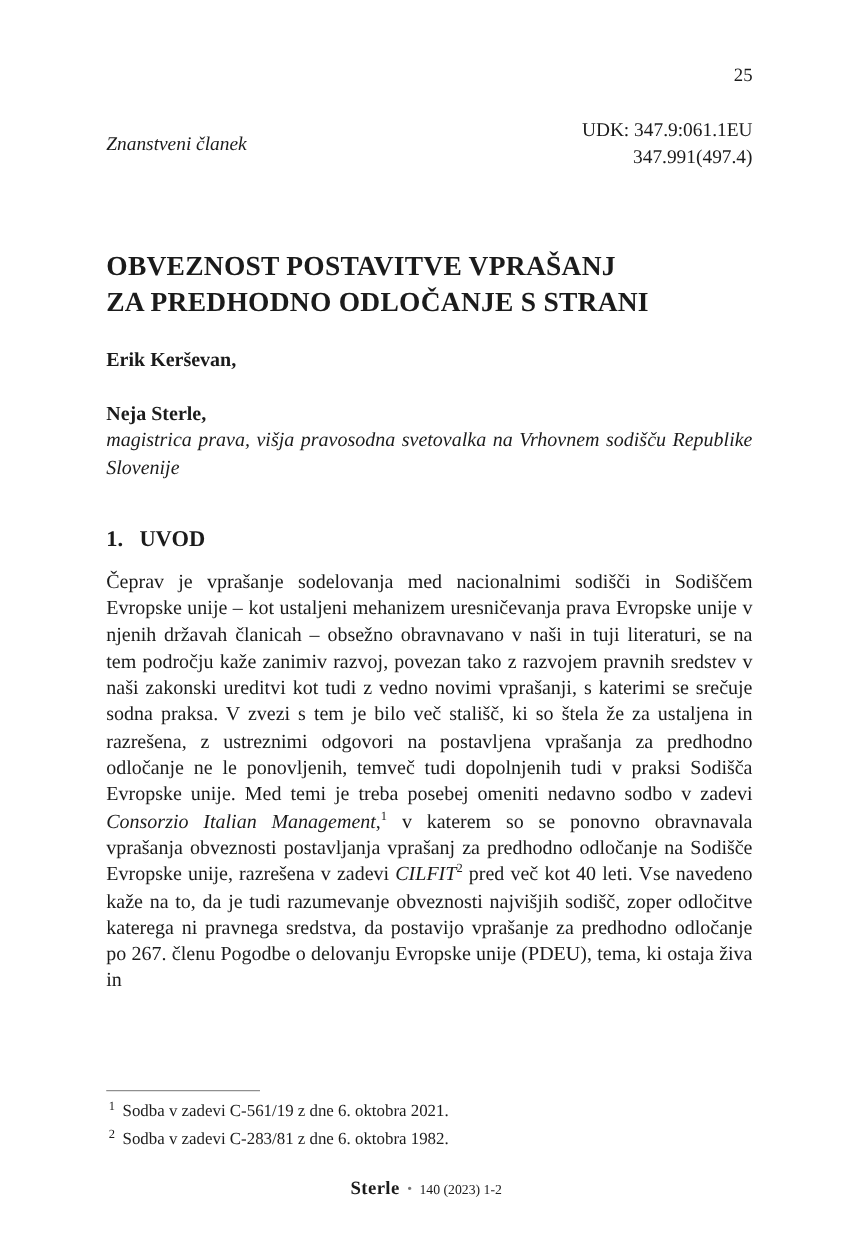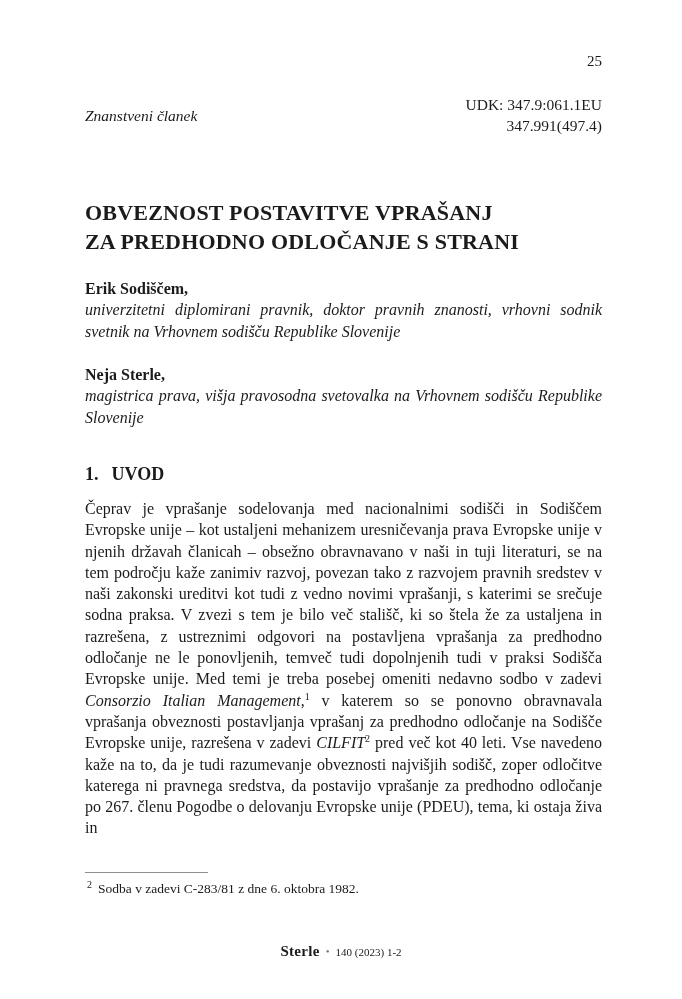--- a/index.html
+++ b/index.html
@@ -133,40 +133,42 @@
         <div>347.991(497.4)</div>
       </div>
     </div>
 
     <h1 class="article-title">
       <div>OBVEZNOST POSTAVITVE VPRAŠANJ</div>
       <div>ZA PREDHODNO ODLOČANJE S STRANI</div>
     </h1>
 
     <div class="author-block">
-      <div class="author-name">Erik Sodiščem,</div>
-      <div class="author-affiliation">univerzitetni diplomirani pravnik, doktor pravnih znanosti, vrhovni sodnik svetnik na Vrhovnem sodišču Republike Slovenije</div>
+      <div class="author-name">Erik Kerševan,</div>
     </div>
 
     <div class="author-block">
       <div class="author-name">Neja Sterle,</div>
       <div class="author-affiliation">magistrica prava, višja pravosodna svetovalka na Vrhovnem sodišču Republike Slovenije</div>
     </div>
 
     <h2 class="section-heading">
       <span class="num">1.</span><span>UVOD</span>
     </h2>
 
     <p class="body-paragraph"><span>Čeprav je vprašanje sodelovanja med nacionalnimi sodišči in Sodiščem Evropske unije – kot ustaljeni mehanizem uresničevanja prava Evropske unije v njenih državah članicah – obsežno obravnavano v naši in tuji literaturi, se na tem področju kaže zanimiv razvoj, povezan tako z razvojem pravnih sredstev v naši zakonski ureditvi kot tudi z vedno novimi vprašanji, s katerimi se srečuje sodna praksa. V zvezi s tem je bilo več stališč, ki so štela že za ustaljena in razrešena, z ustreznimi odgovori na postavljena vprašanja za predhodno odločanje ne le ponovljenih, temveč tudi dopolnjenih tudi v praksi Sodišča Evropske unije. Med temi je treba posebej omeniti nedavno sodbo v zadevi </span><i>Consorzio Italian Management</i><span>,</span><sup>1</sup><span> v katerem so se ponovno obravnavala vprašanja obveznosti postavljanja vprašanj za predhodno odločanje na Sodišče Evropske unije, razrešena v zadevi </span><i>CILFIT</i><sup>2</sup><span> pred več kot 40 leti. Vse navedeno kaže na to, da je tudi razumevanje obveznosti najvišjih sodišč, zoper odločitve katerega ni pravnega sredstva, da postavijo vprašanje za predhodno odločanje po 267. členu Pogodbe o delovanju Evropske unije (PDEU), tema, ki ostaja živa in</span></p>
 
   </div>
 
   <div class="footnote-area">
     <div class="footnote-rule"></div>
     <div class="footnote">
+      <sup>1</sup><span>Sodba v zadevi C-561/19 z dne 6. oktobra 2021.</span>
+    </div>
+    <div class="footnote">
       <sup>2</sup><span>Sodba v zadevi C-283/81 z dne 6. oktobra 1982.</span>
     </div>
   </div>
 
   <div class="page-footer">
     <span class="journal">Sterle</span><span class="sep">•</span><span class="issue">140 (2023) 1-2</span>
   </div>
 </div>
 
 </body></html>

